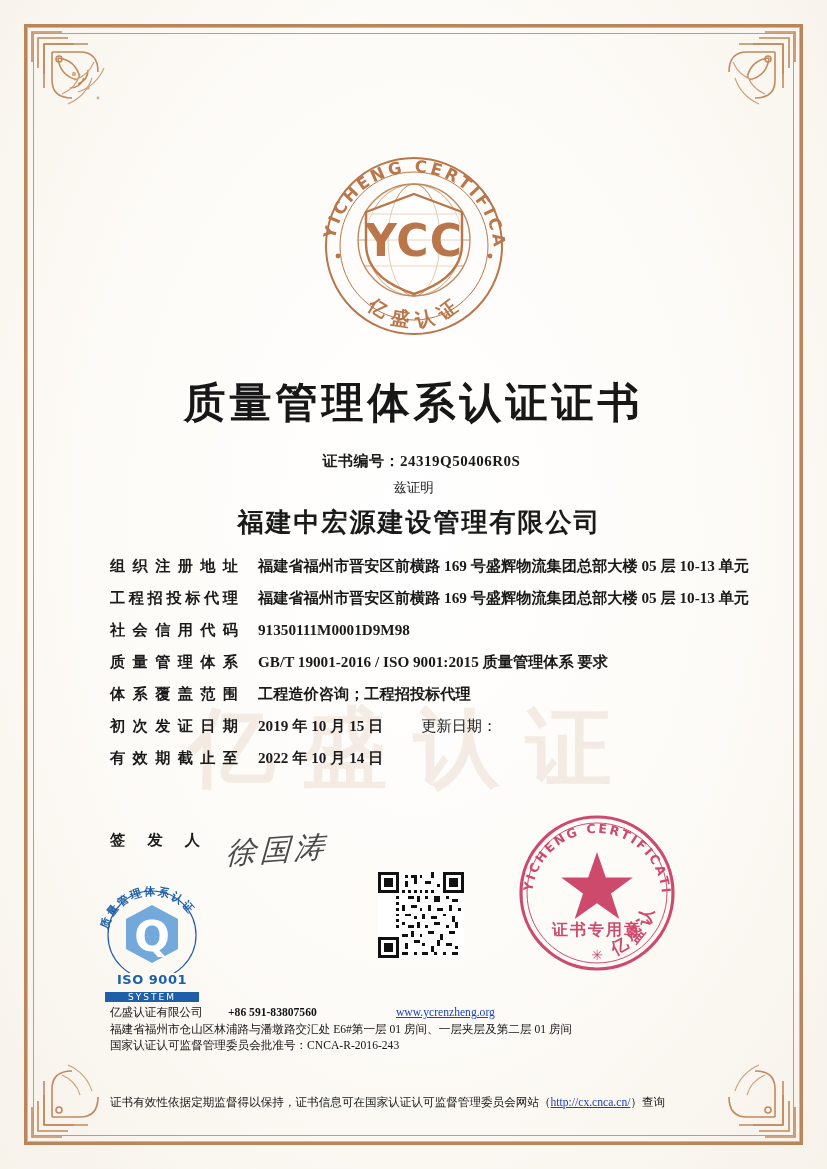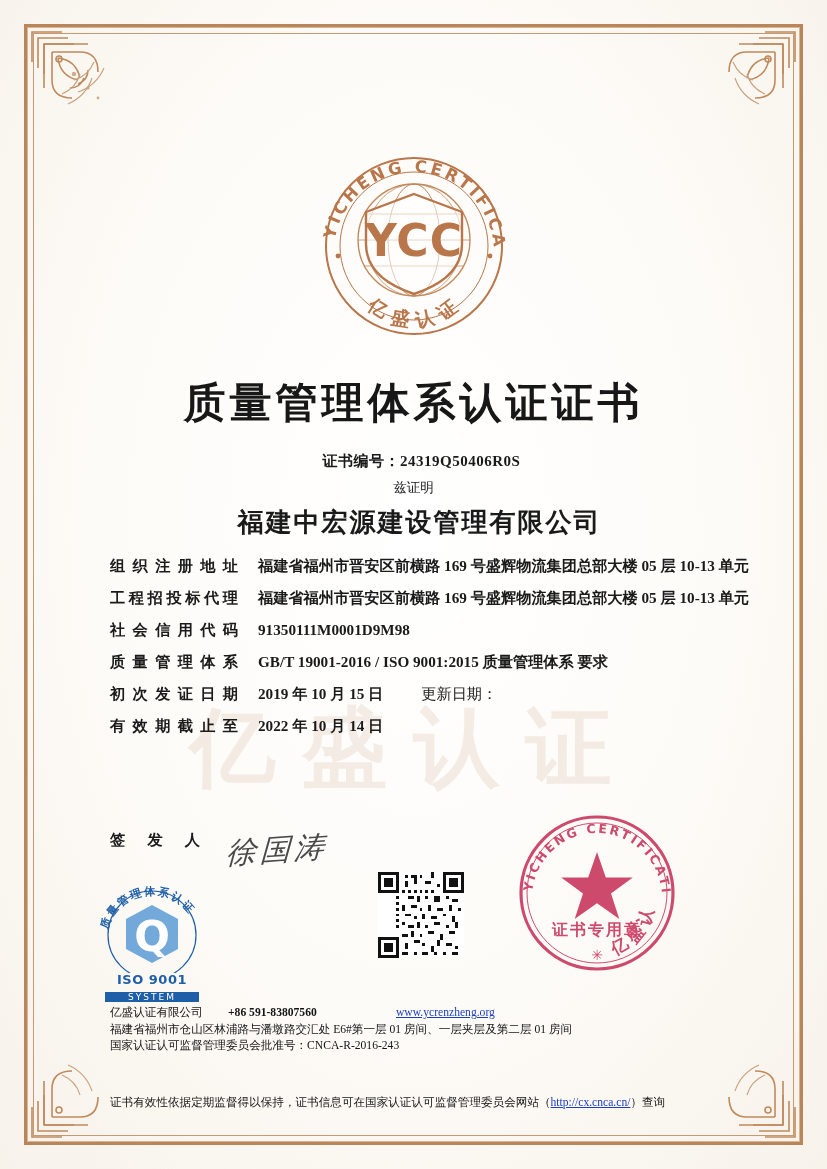--- a/index.html
+++ b/index.html
@@ -317,20 +317,24 @@
     <div class="row">
       <div class="label">社会信用代码</div>
       <div class="value">91350111M0001D9M98</div>
     </div>
 
     <div class="row">
       <div class="label">质量管理体系</div>
       <div class="value">GB/T 19001-2016 / ISO 9001:2015  质量管理体系  要求</div>
     </div>
 
+    <div class="row">
+      <div class="label">体系覆盖范围</div>
+      <div class="value">工程造价咨询；工程招投标代理</div>
+    </div>
 
     <div class="row two">
       <div class="label">初次发证日期</div>
       <div class="value">
         <span>2019 年 10 月 15 日</span>
         <span class="second-label">更新日期：</span>
         <span class="second-value"></span>
       </div>
     </div>
 

